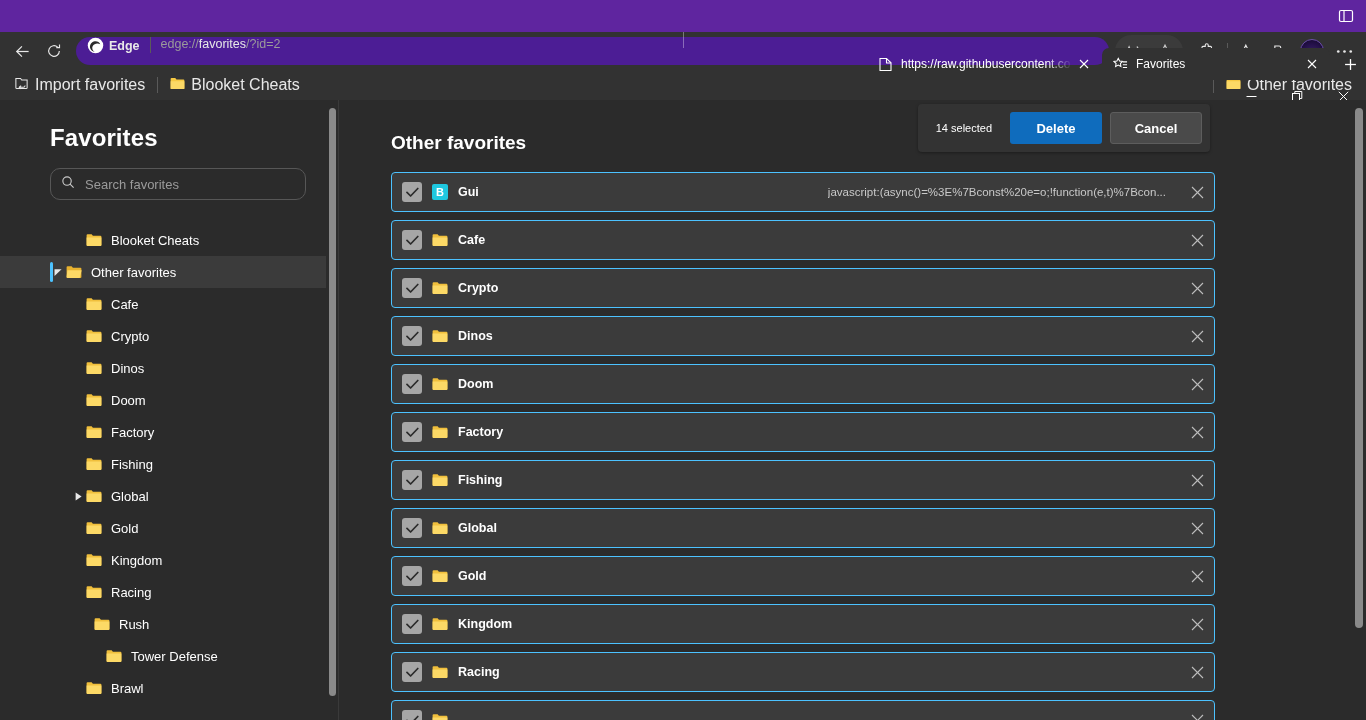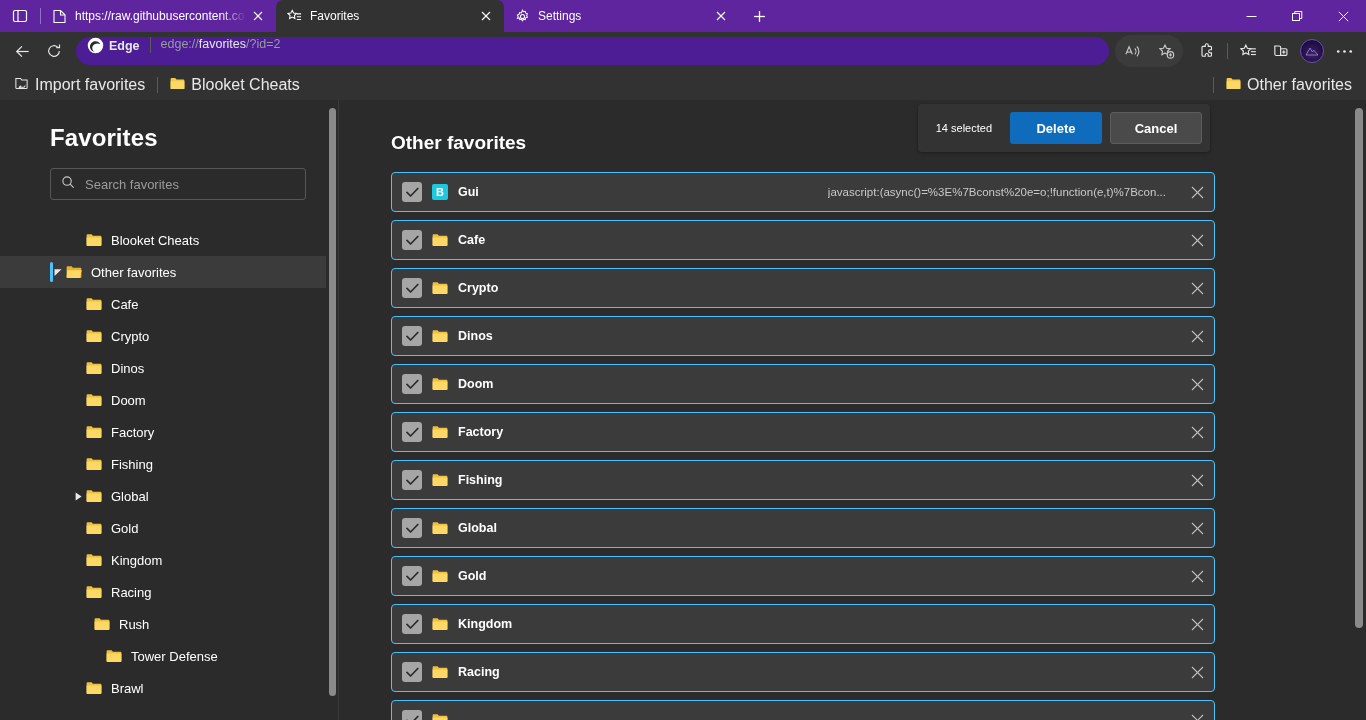--- a/index.html
+++ b/index.html
@@ -10,20 +10,21 @@
     font-family: "Liberation Sans", sans-serif;
     -webkit-font-smoothing: antialiased;
   }
 
   
   .titlebar {
     height: 32px; width: 100%;
     background: #5f259f;
     display: flex; align-items: flex-end;
     position: relative;
+    flex-direction: column;
   }
   .tabsearch {
     width: 40px; height: 32px;
     display: flex; align-items: center; justify-content: center;
     flex: 0 0 auto;
   }
   .tabsearch svg { display:block; }
   .vsep {
     width: 1px; height: 16px; background: rgba(255,255,255,0.35);
     align-self: center; flex: 0 0 auto;
@@ -133,21 +134,21 @@
     background: #2b2b2b;
     padding-top: 24px;
     overflow: hidden;
   }
   .fav-title {
     font-size: 24px; font-weight: 600; color: #ffffff;
     padding: 0 0 0 50px; margin-bottom: 16px; letter-spacing: 0.1px;
   }
   .searchbox {
     margin: 0 32px 0 50px;
-    height: 32px; border: 1px solid #575757; border-radius: 3px;
+    height: 32px; border: 1px solid #575757; border-radius: 10px;
     background: #2b2b2b;
     display: flex; align-items: center; padding: 0 10px; gap: 10px;
   }
   .searchbox .ph { color: #9b9b9b; font-size: 13px; }
   .tree { margin-top: 24px; }
   .tnode {
     height: 32px; display: flex; align-items: center;
     font-size: 13px; color: #ffffff;
     position: relative;
     padding-right: 32px;
@@ -297,35 +298,20 @@
       </span>
       <span class="tab-title">Favorites</span>
       <span class="tab-close">
         <svg width="10" height="10" viewBox="0 0 10 10" stroke="#fff" stroke-width="1.1">
             <line x1="1" y1="1" x2="9" y2="9"></line>
             <line x1="9" y1="1" x2="1" y2="9"></line>
           </svg>
       </span>
     </div>
 
-    <div class="tab inactive">
-      <span class="tab-ico">
-        <svg width="15" height="15" viewBox="0 0 16 16" fill="none" stroke="#fff" stroke-width="1.1">
-          <circle cx="8" cy="8" r="2.2"></circle>
-          <path d="M8 1.3l1 1.6 1.9-.4.5 1.9 1.8.7-.8 1.8.8 1.8-1.8.7-.5 1.9-1.9-.4-1 1.6-1-1.6-1.9.4-.5-1.9L2.6 10l.8-1.8-.8-1.8 1.8-.7.5-1.9 1.9.4z"></path>
-        </svg>
-      </span>
-      <span class="tab-title">Settings</span>
-      <span class="tab-close">
-        <svg width="10" height="10" viewBox="0 0 10 10" stroke="#fff" stroke-width="1.1">
-            <line x1="1" y1="1" x2="9" y2="9"></line>
-            <line x1="9" y1="1" x2="1" y2="9"></line>
-          </svg>
-      </span>
-    </div>
 
     <div class="newtab">
       <svg width="13" height="13" viewBox="0 0 12 12" stroke="#fff" stroke-width="1.2">
           <line x1="6" y1="1" x2="6" y2="11"></line>
           <line x1="1" y1="6" x2="11" y2="6"></line>
         </svg>
     </div>
   </div>
 
   <div class="wincontrols">

